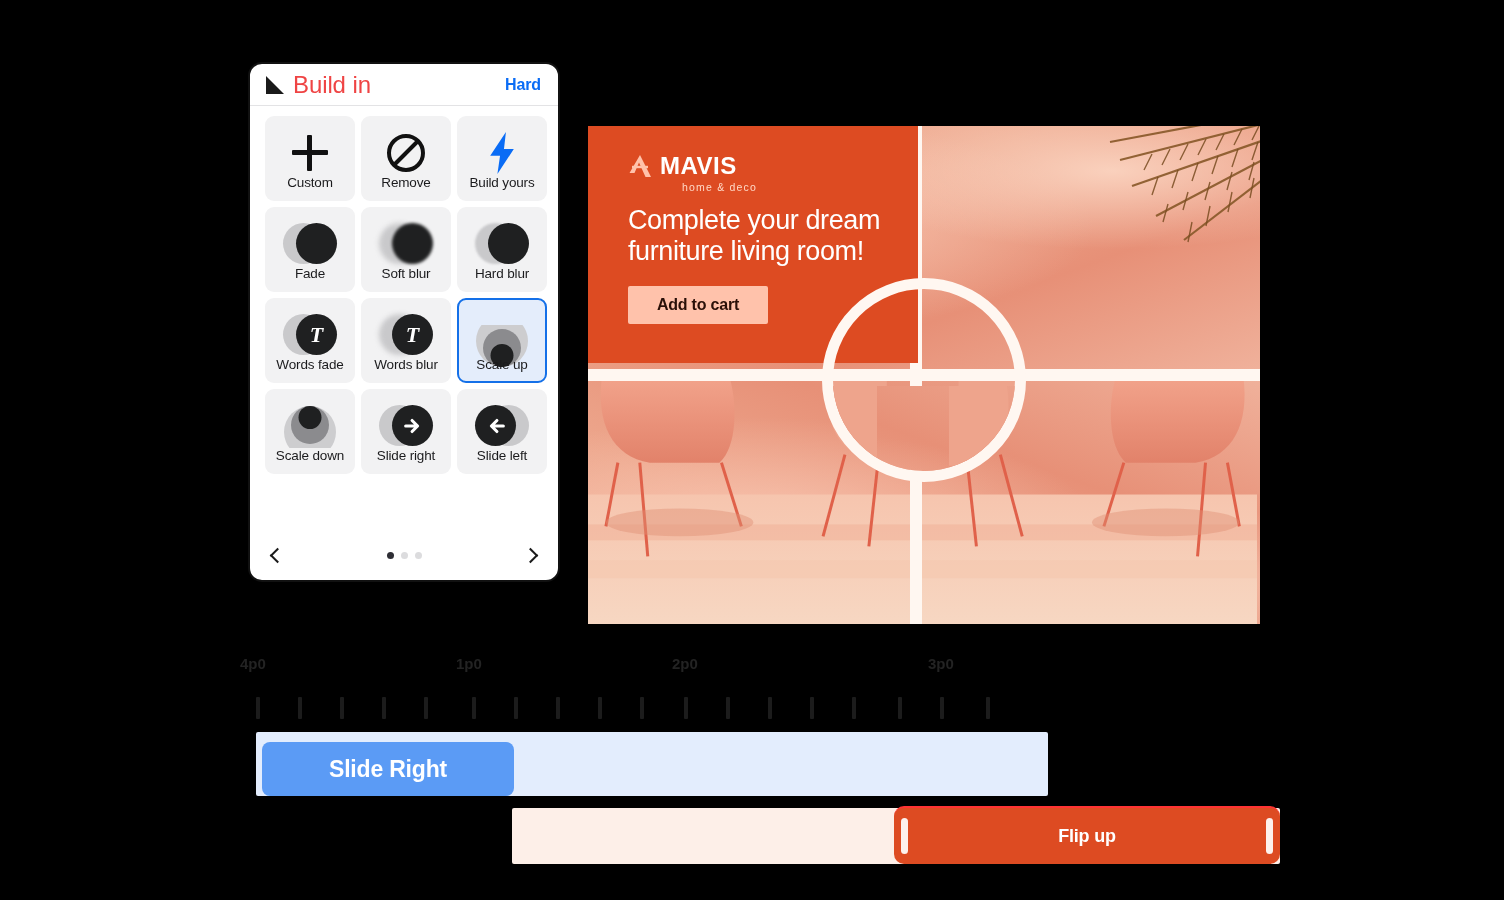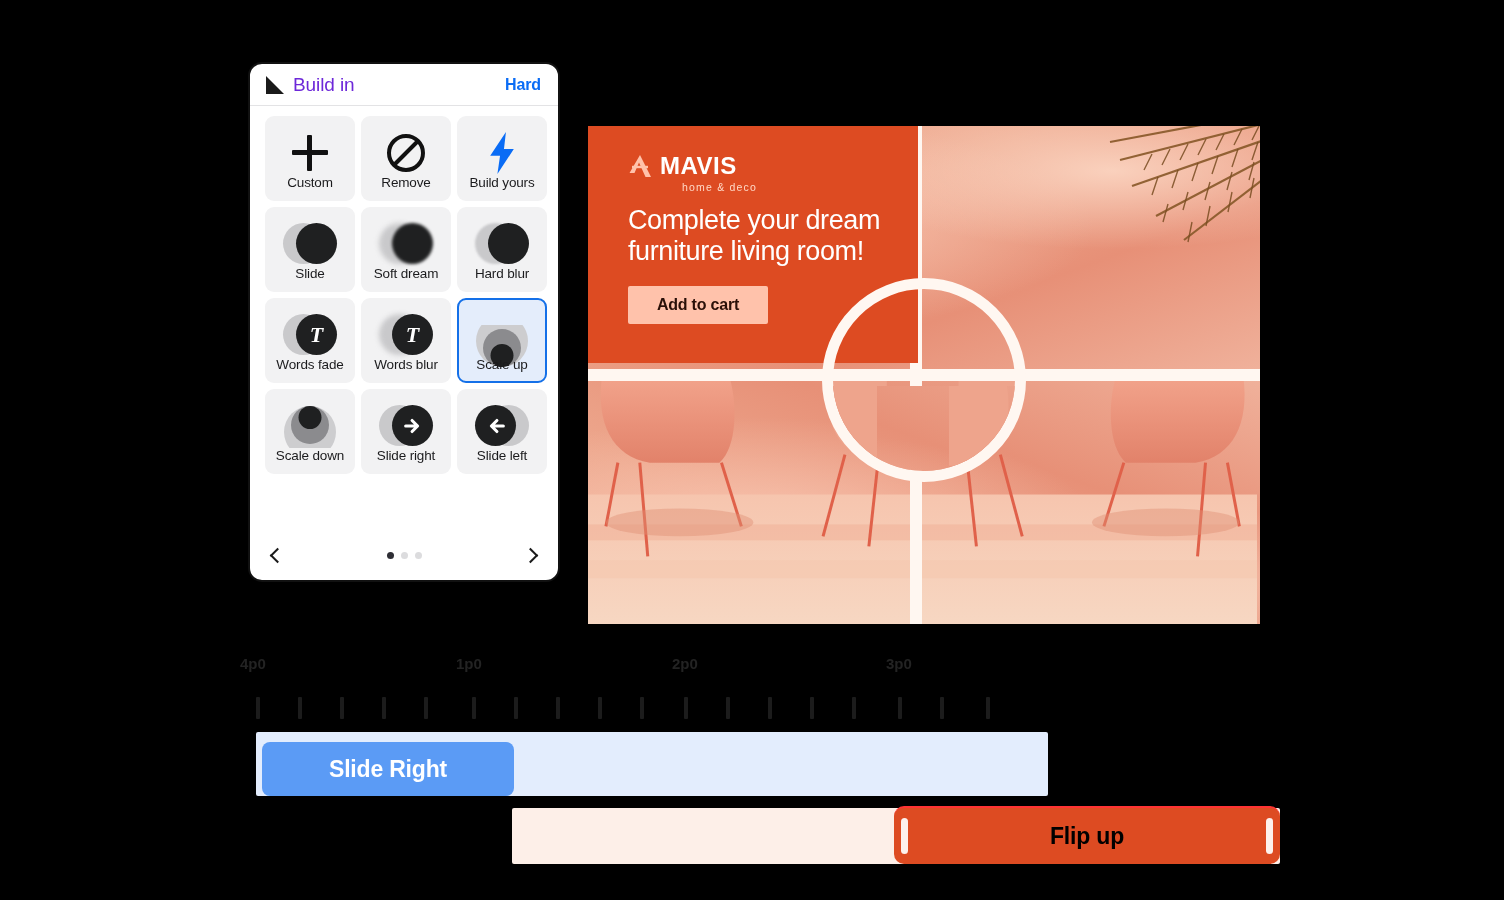--- a/index.html
+++ b/index.html
@@ -30,21 +30,21 @@
   }
   .hdr-left { display: flex; align-items: center; gap: 9px; }
   .tri-icon {
     width: 0; height: 0;
     border-left: 9px solid #1a1a1a;
     border-bottom: 9px solid #1a1a1a;
     border-top: 9px solid transparent;
     border-right: 9px solid transparent;
     margin-left: -10px;
   }
-  #panel-title { font-size: 19px; color: #6d28d9; letter-spacing: -0.1px; }
+  #panel-title { font-size: 24px; color: #ef4444; letter-spacing: -0.1px; }
   #edit-link { font-size: 16px; color: #0a6cf5; font-weight: 600; letter-spacing: -0.1px; }
 
   #panel-body { flex: 1; padding: 10px 9px 0 15px; }
   .eff-row { display: flex; gap: 6px; margin-bottom: 6px; }
   .eff-cell {
     width: 90px; height: 85px;
     background: #f2f2f3;
     border-radius: 9px;
     display: flex; flex-direction: column;
     align-items: center; justify-content: flex-start;
@@ -218,21 +218,21 @@
   }
   #track-orange {
     left: 512px; top: 808px; width: 768px; height: 56px;
     background: #fdefe8;
   }
   #clip-orange {
     position: absolute; left: 894px; top: 806px;
     width: 386px; height: 58px;
     background: #dd4b22; border-radius: 10px;
     display: flex; align-items: center; justify-content: center;
-    color: #000000; font-size: 23px; font-weight: 700; letter-spacing: -0.2px;
+    color: #ffffff; font-size: 18px; font-weight: 700; letter-spacing: -0.2px;
     border-top: 2px solid #f33;
   }
   .handle {
     position: absolute; top: 50%; transform: translateY(-50%);
     width: 7px; height: 36px; background: #fff; border-radius: 4px; opacity: .92;
   }
   .handle.l { left: 7px; }
   .handle.r { right: 7px; }
 </style>
 </head>
@@ -276,30 +276,30 @@
       </div>
 
       <div class="eff-row">
         <div class="eff-cell">
           <div class="eff-art">
             <span class="ic-circles">
                 <i class="c-back"></i>
                 <i class="c-front"></i>
               </span>
           </div>
-          <span class="eff-label">Slide</span>
+          <span class="eff-label">Fade</span>
         </div>
         <div class="eff-cell">
           <div class="eff-art">
             <span class="ic-circles">
                 <i class="c-back blurred"></i>
                 <i class="c-front blurred"></i>
               </span>
           </div>
-          <span class="eff-label">Soft dream</span>
+          <span class="eff-label">Soft blur</span>
         </div>
         <div class="eff-cell">
           <div class="eff-art">
             <span class="ic-circles">
                 <i class="c-back hard"></i>
                 <i class="c-front hard"></i>
               </span>
           </div>
           <span class="eff-label">Hard blur</span>
         </div>
@@ -489,21 +489,21 @@
       </div>
     </div>
   </div>
 
   <div id="timeline">
 
     <div id="ruler">
       <span class="rlabel" style="left:240px">4p0</span>
       <span class="rlabel" style="left:456px">1p0</span>
       <span class="rlabel" style="left:672px">2p0</span>
-      <span class="rlabel" style="left:886px">3p0</span>
+      <span class="rlabel" style="left:928px">3p0</span>
       <span class="rtick" style="left:256px"></span>
         <span class="rtick" style="left:298px"></span>
       <span class="rtick" style="left:340px"></span>
         <span class="rtick" style="left:382px"></span>
       <span class="rtick" style="left:424px"></span>
         <span class="rtick" style="left:472px"></span>
       <span class="rtick" style="left:514px"></span>
         <span class="rtick" style="left:556px"></span>
       <span class="rtick" style="left:598px"></span>
         <span class="rtick" style="left:640px"></span>

